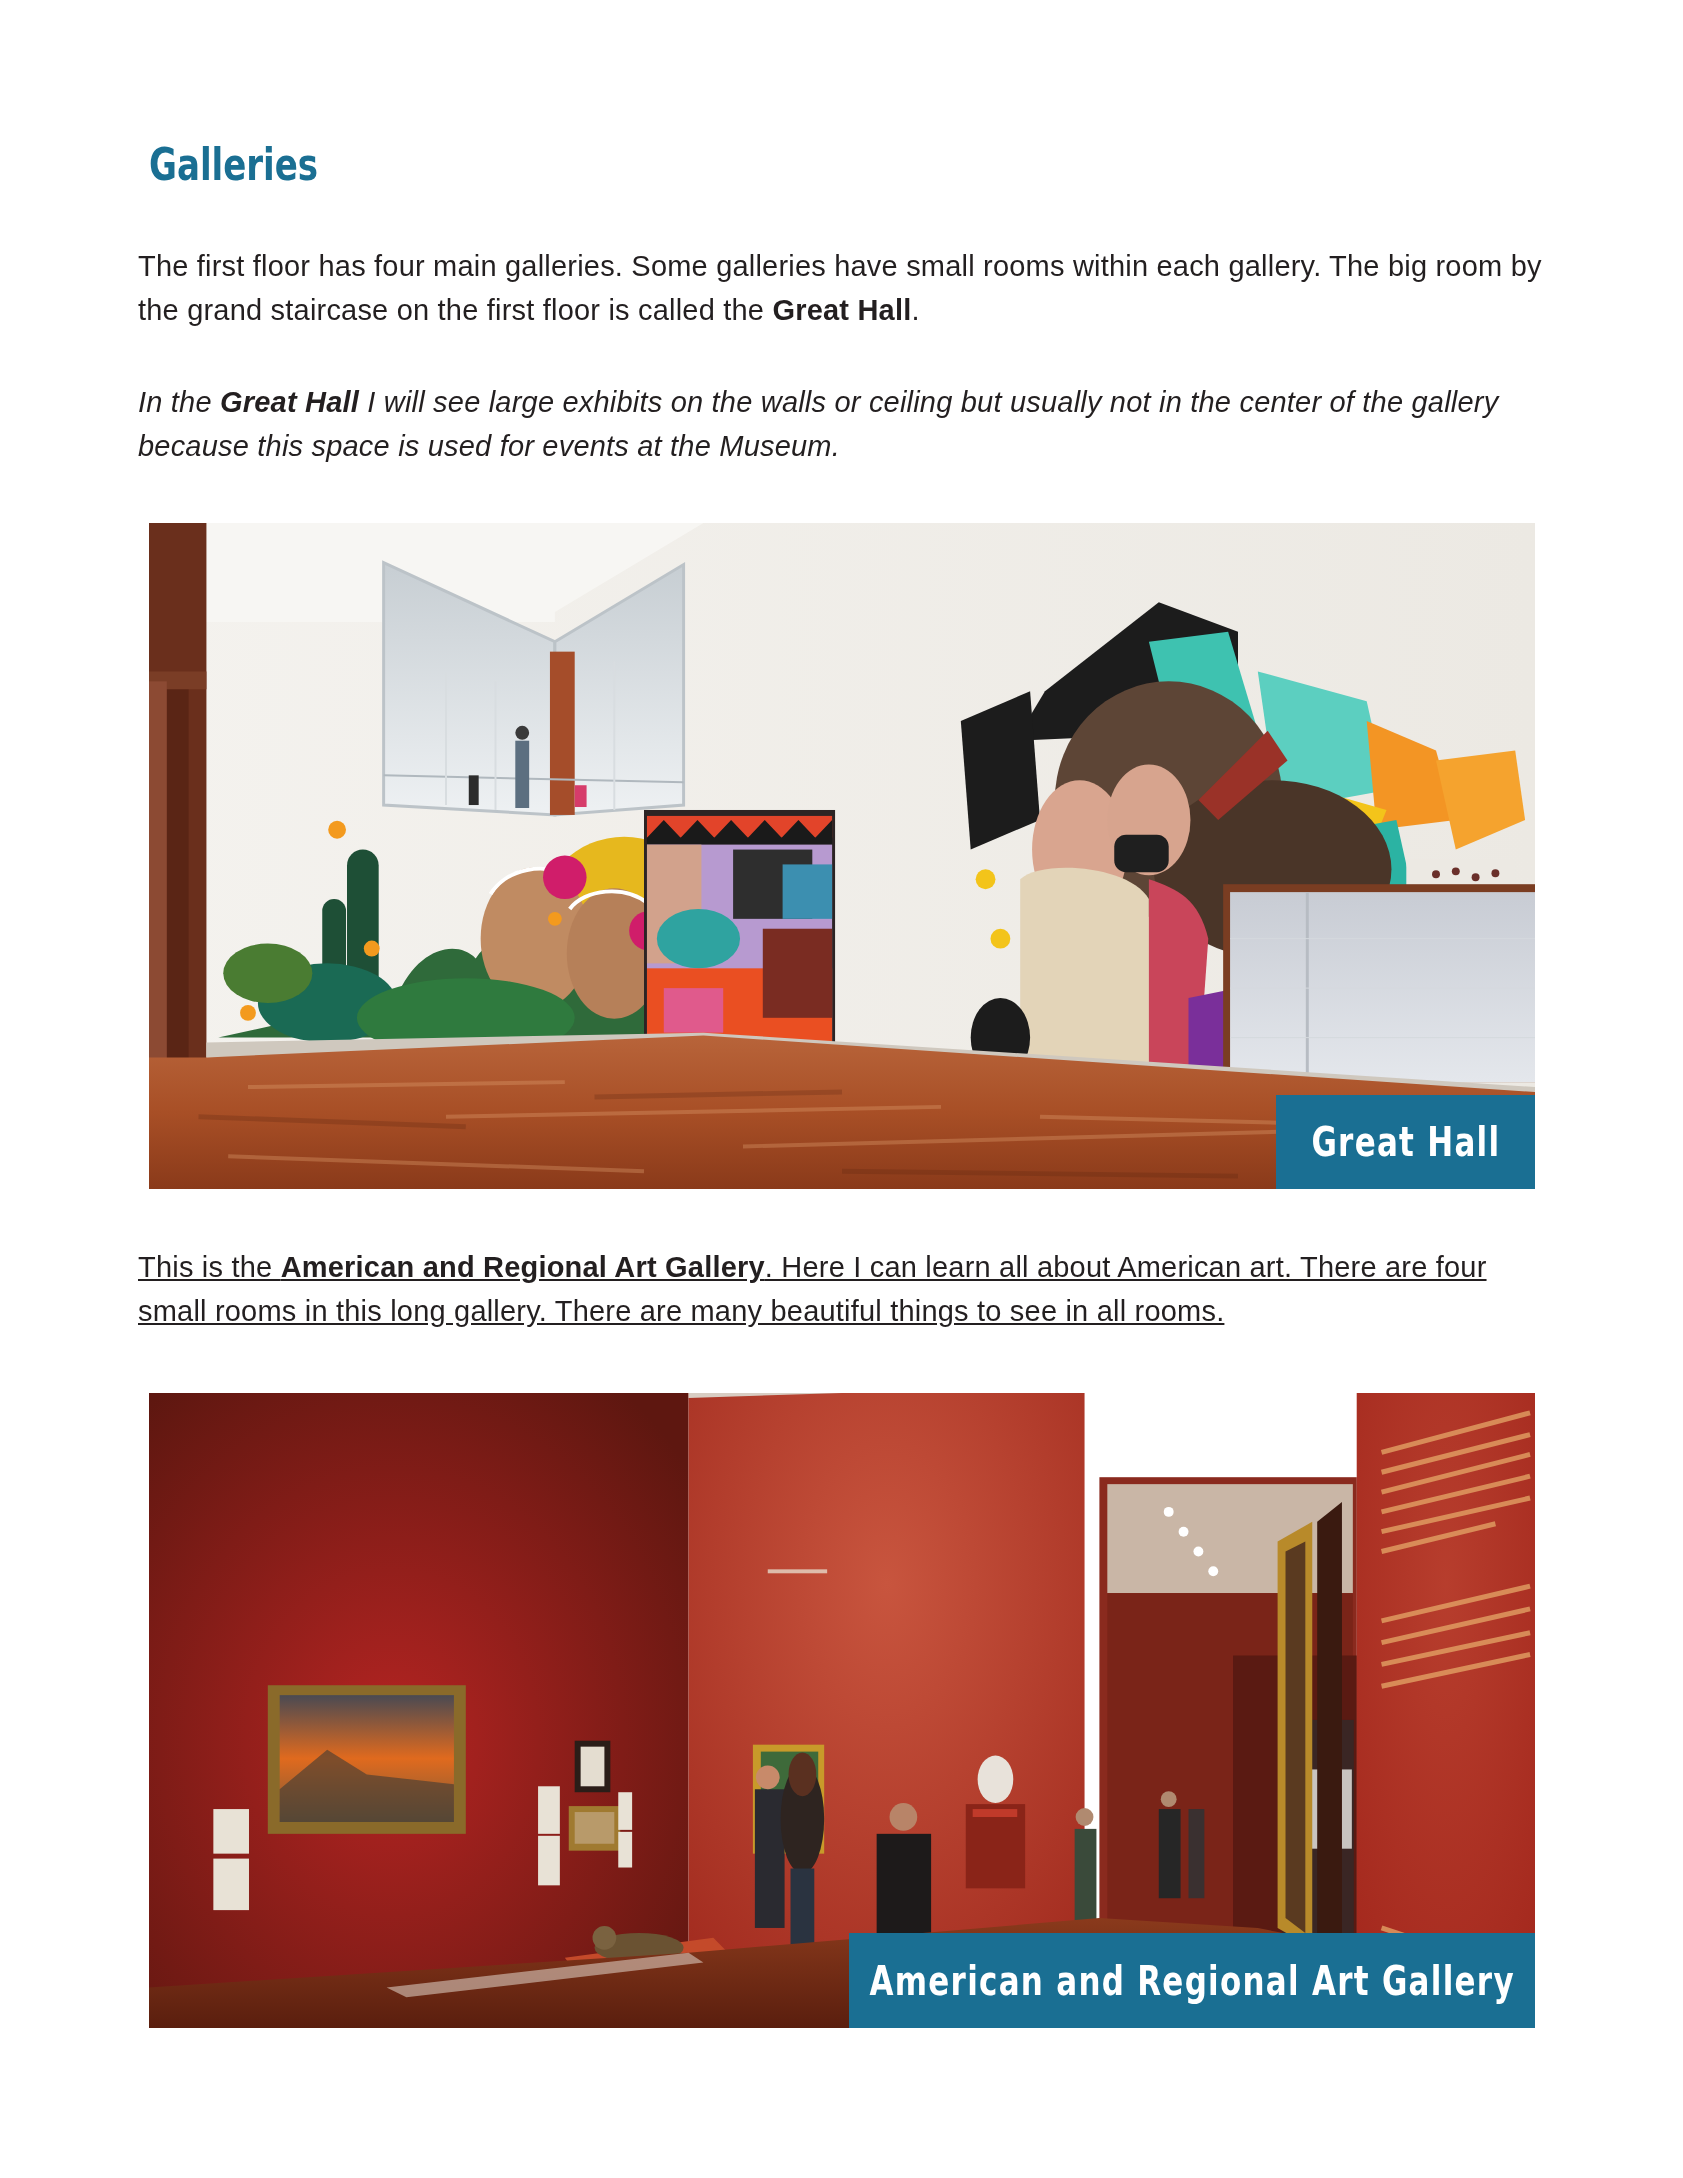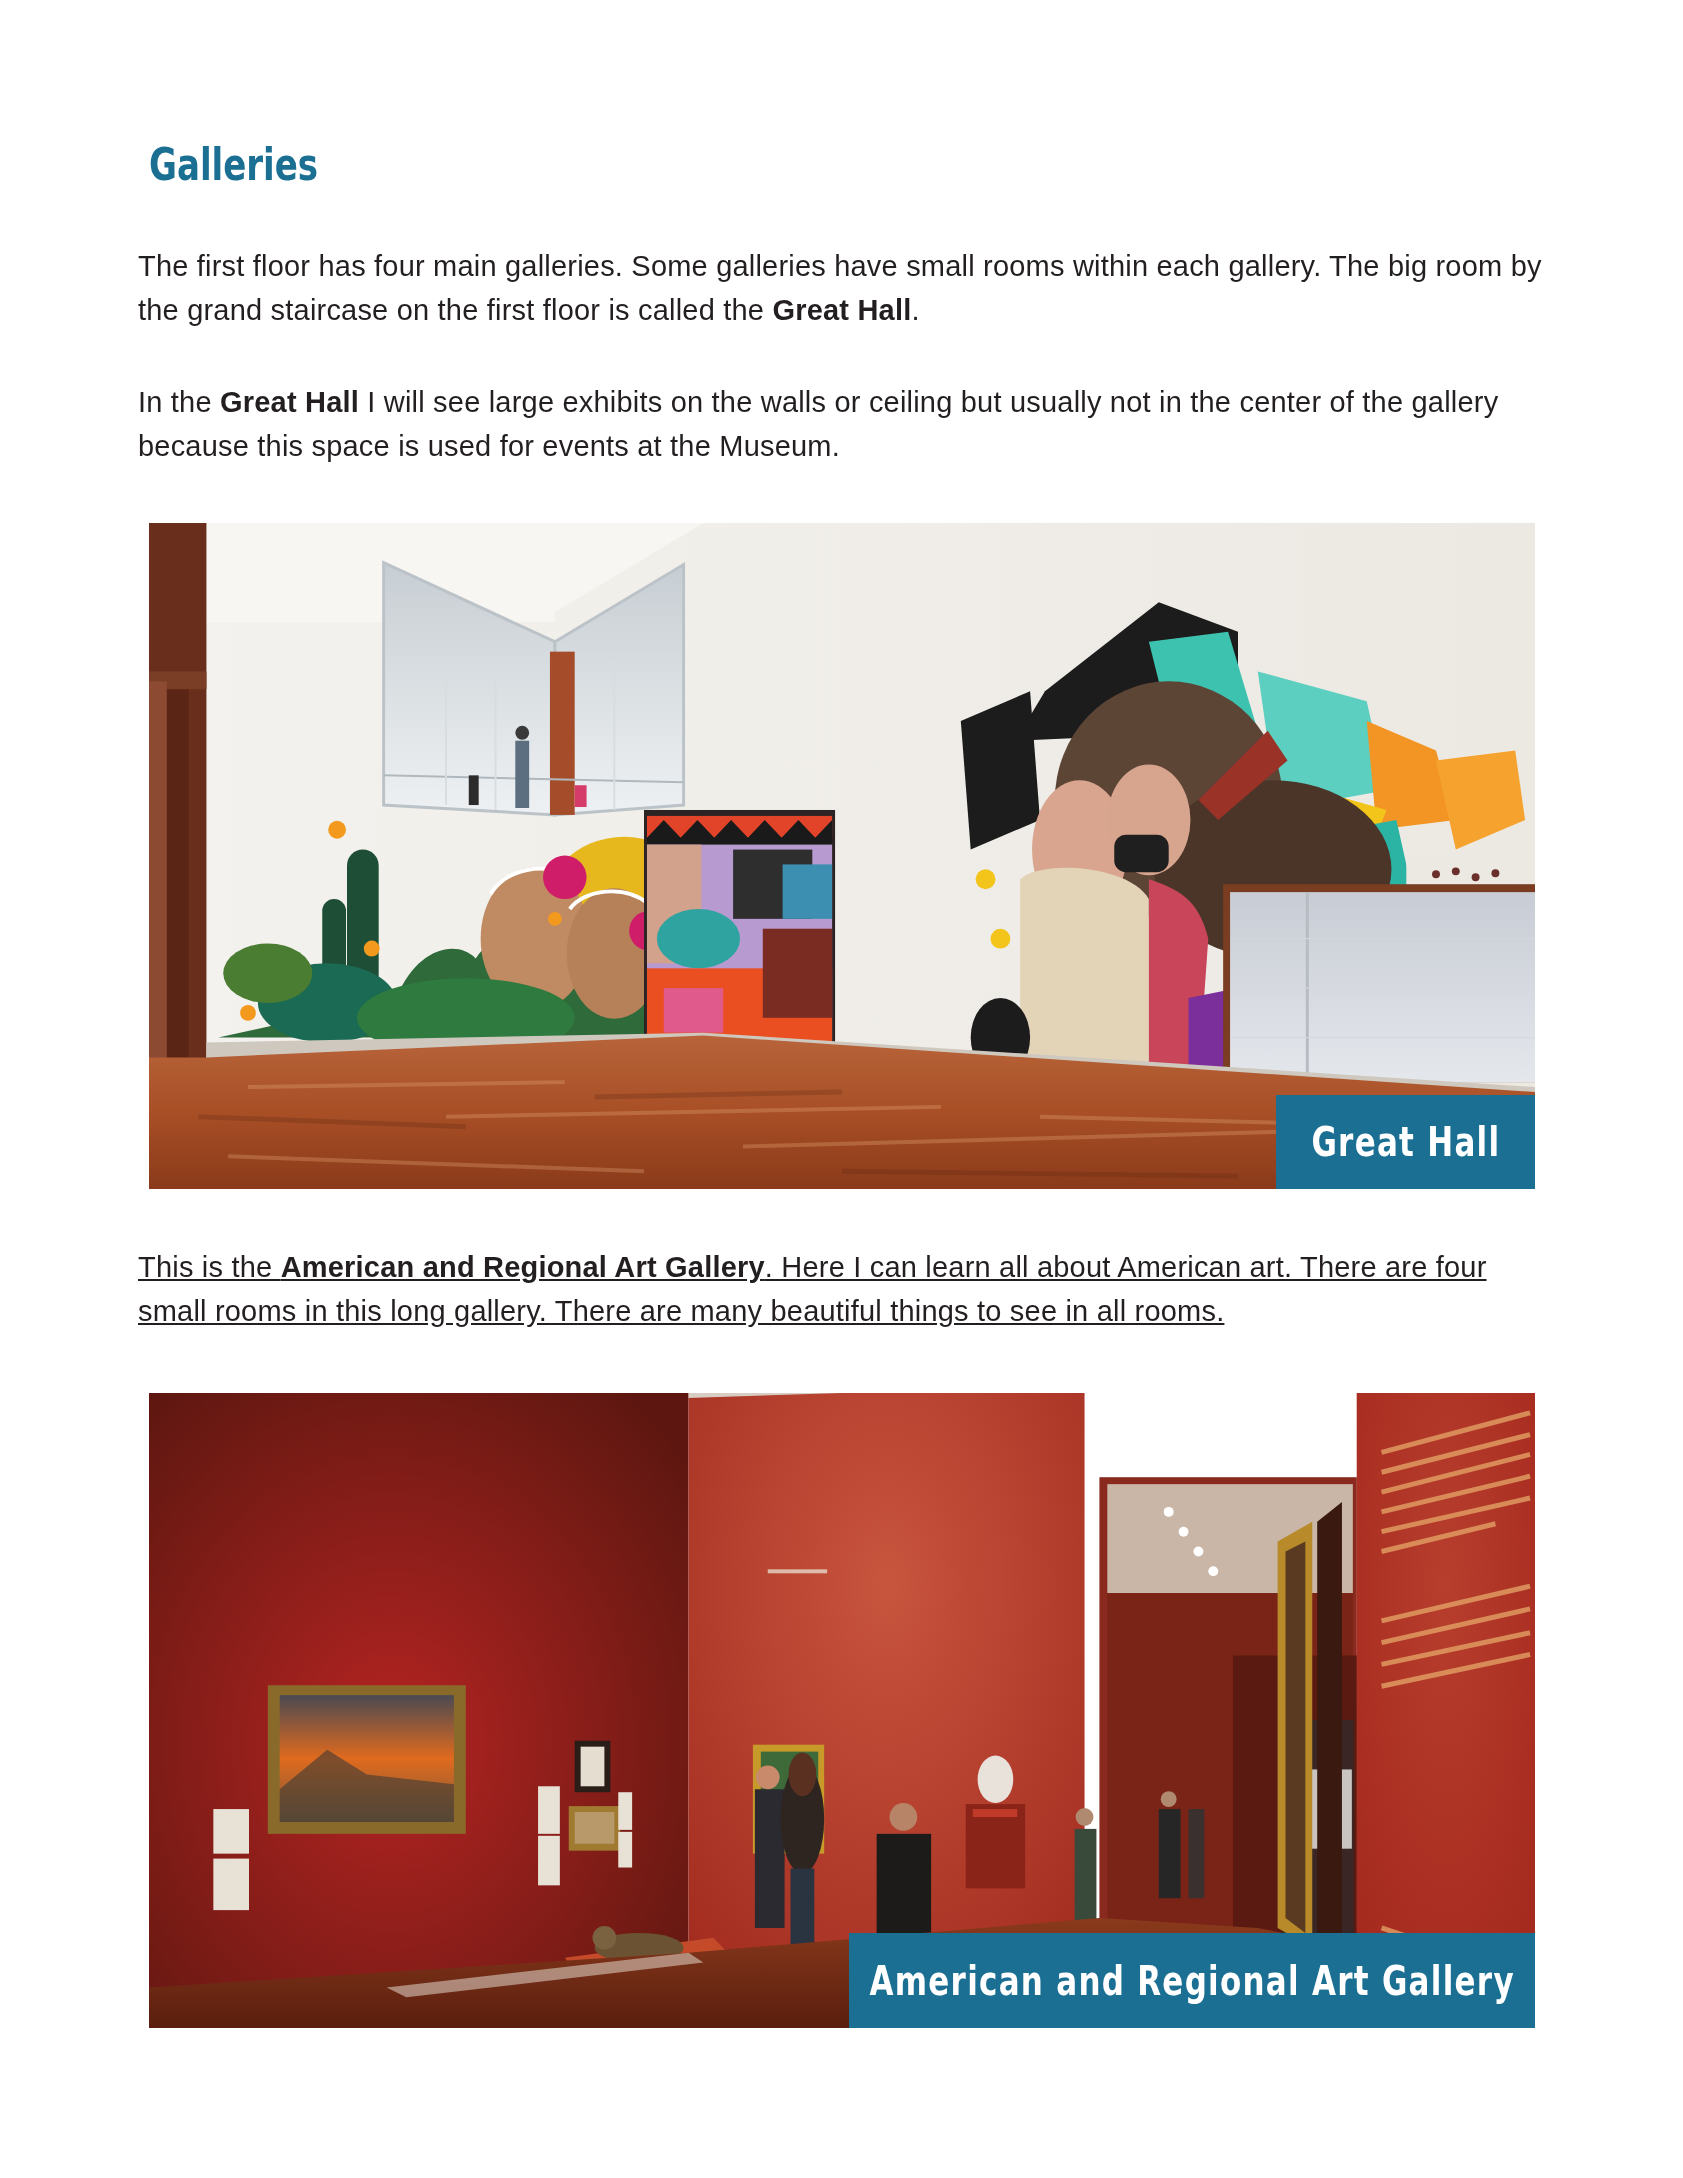--- a/index.html
+++ b/index.html
@@ -8,21 +8,21 @@
 
   .heading { position: absolute; left: 149px; top: 139px; margin: 0;
     font-family: "DejaVu Sans Condensed", "Liberation Sans Narrow", "Liberation Sans", sans-serif;
     font-weight: 700; font-size: 44px; letter-spacing: 0px; color: #1a6f93;
     transform: scaleX(0.86); transform-origin: left center; }
 
   .para { position: absolute; left: 138px; width: 1406px; margin: 0;
     font-size: 29px; line-height: 44px; color: #231f20; letter-spacing: 0.2px; }
   .para b { font-weight: 700; }
   #p1 { top: 244px; }
-  #p2 { top: 380px; }
+  #p2 { top: 380px; font-style: italic; }
   #p3 { top: 1245px; text-decoration: underline; }
 
   .photo { position: absolute; left: 149px; width: 1386px; overflow: hidden; }
   #photo1 { top: 523px; height: 666px; }
   #photo2 { top: 1393px; height: 635px; }
   .photo svg { position: absolute; left: 0; top: 0; width: 100%; height: 100%; }
 
   .caption { position: absolute; background: #1a6f93; color: #ffffff;
     display: flex; align-items: center; justify-content: center;
     font-family: "DejaVu Sans Condensed", "Liberation Sans Narrow", "Liberation Sans", sans-serif;

